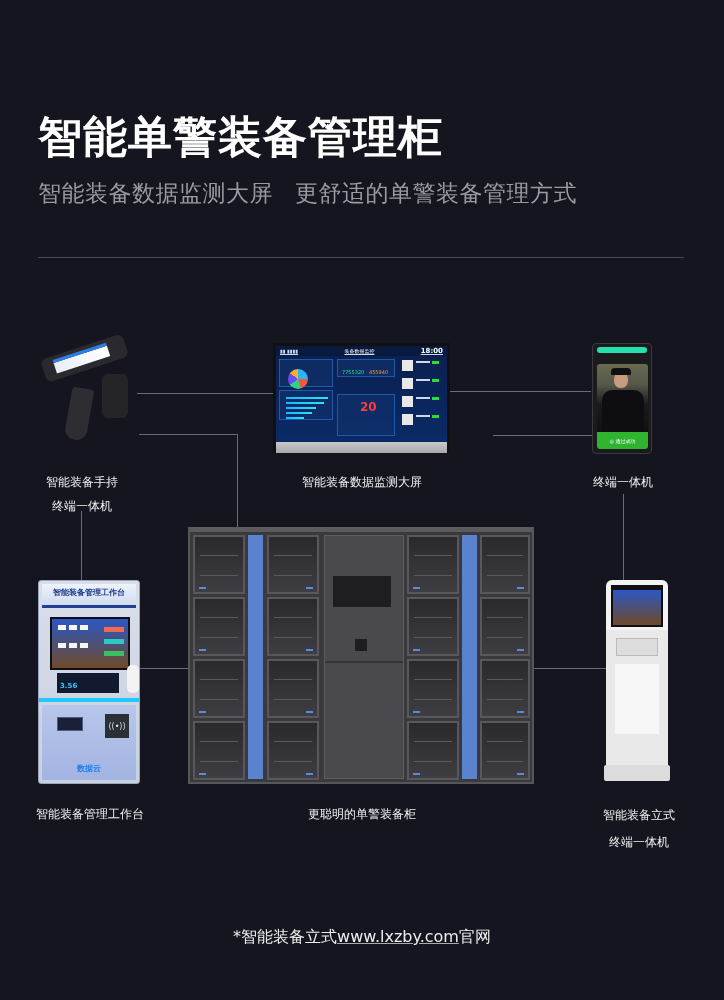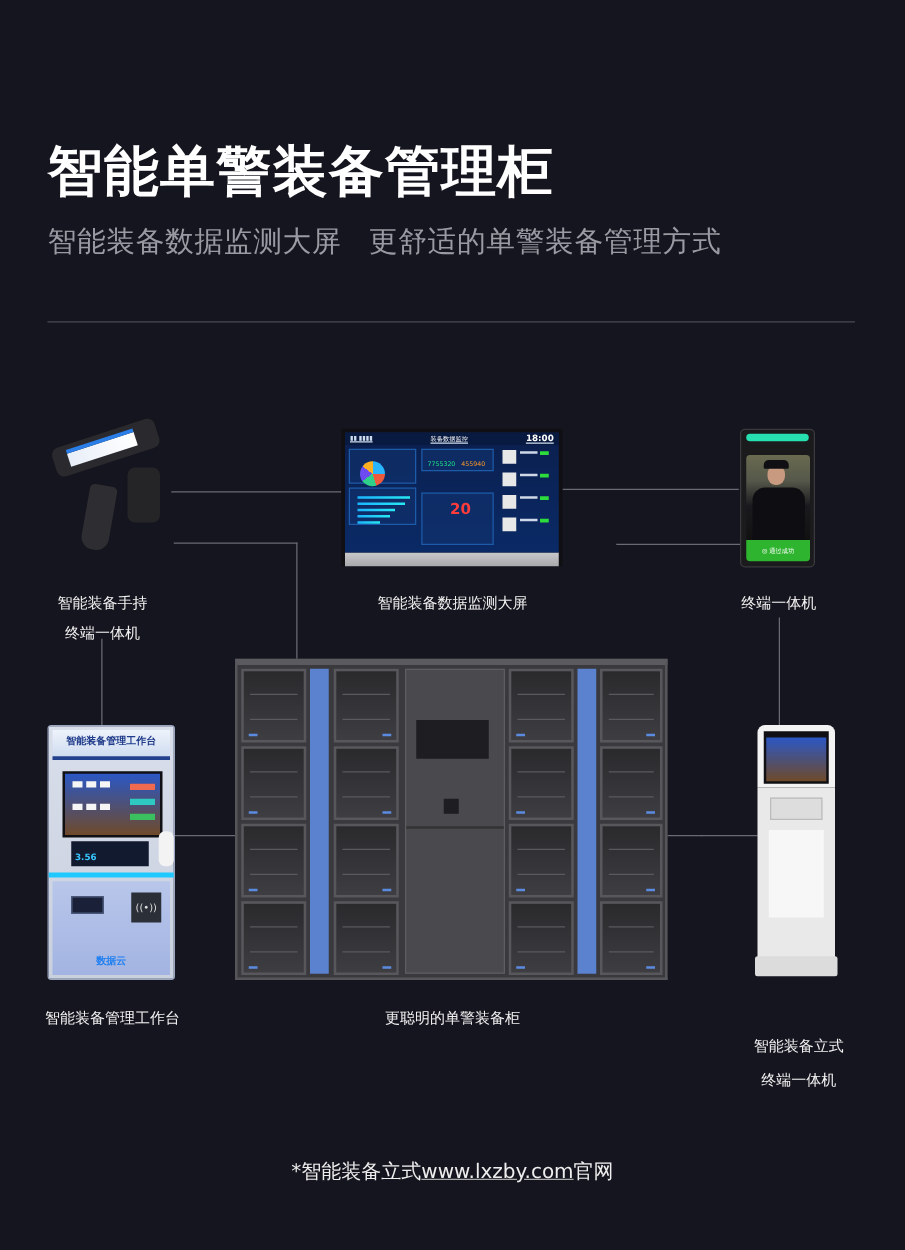--- a/index.html
+++ b/index.html
@@ -314,20 +314,20 @@
       <div class="k-screen">
         <div class="k-screen-in"></div>
       </div>
     </div>
   <div class="k-body">
     <div class="k-slotbox"></div>
     <div class="k-panel"></div>
   </div>
   <div class="k-base"></div>
 </div>
-<div class="label" style="left:572px; top:824px; width:134px; line-height:27px;">
+<div class="label" style="left:572px; top:802px; width:134px; line-height:27px;">
   <div>智能装备立式</div>
   <div>终端一体机</div>
 </div>
 
 <div class="footer">
   <span>*智能装备立式</span><span class="link">www.lxzby.com</span><span>官网</span>
 </div>
 
 </body></html>

